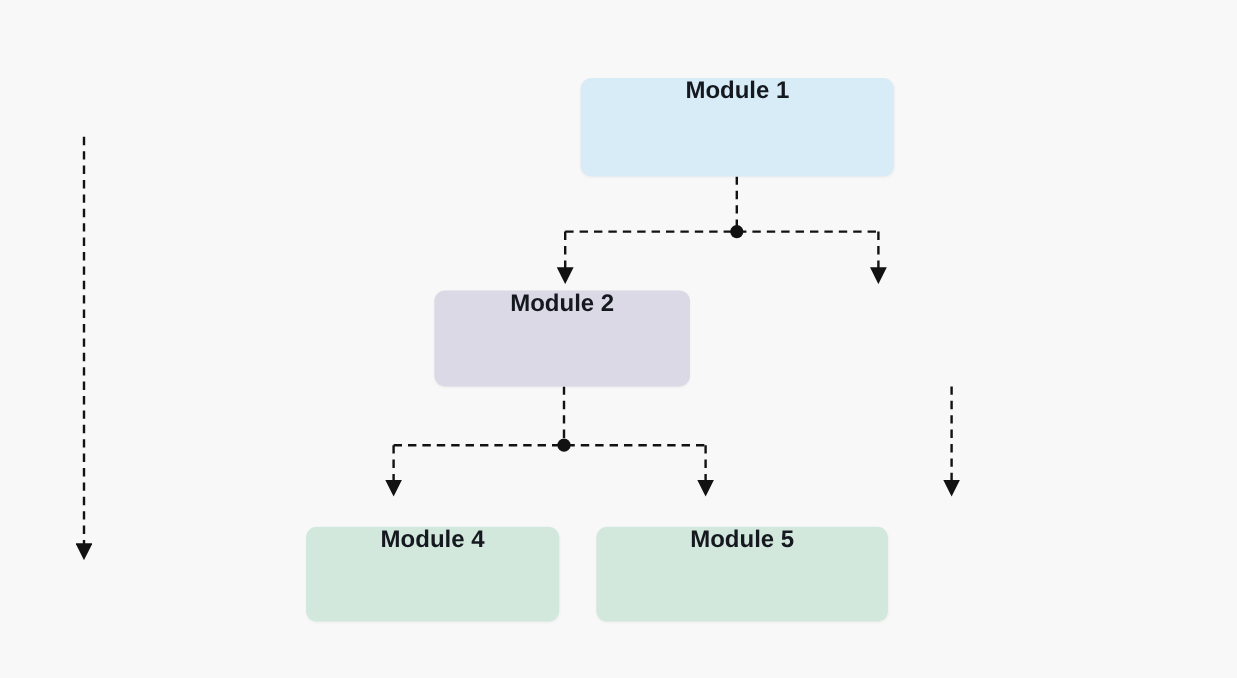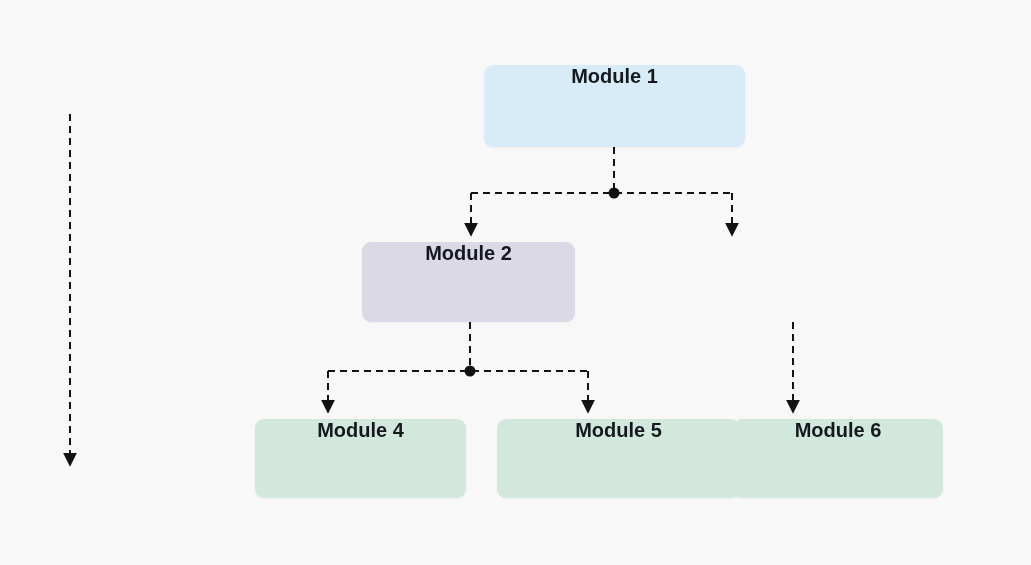--- a/index.html
+++ b/index.html
@@ -53,21 +53,21 @@
     display: flex;
     align-items: flex-start;
     justify-content: center;
     font-weight: 700;
     font-size: 20px;
     color: var(--text, #15191f);
     box-shadow: 0 1px 2px rgba(0,0,0,0.04);
   }
   .level1 { background: var(--level1-fill, #d7ecf6); }
   .level2 { background: var(--level2-fill, #dbd9e6); }
-  .level3 { background: var(--level3-fill, #d2e8dd); }
+  .level3 { background: var(--level3-fill, #d2e8dd); margin-top: 20px; }
 </style>
 </head>
 <body>
 
 <div class="canvas">
 
 
   <svg class="connectors" width="1031" height="565" viewBox="0 0 1031 565" aria-hidden="true">
     <defs>
       <marker id="arrow" viewBox="0 0 10 10" refX="8" refY="5" markerWidth="7" markerHeight="7" orient="auto-start-reverse">
@@ -102,17 +102,14 @@
 
 
   <div class="node level3" style="left:255px; top:419px; width:211px; height:79px">
     <span>Module 4</span>
   </div>
 
   <div class="node level3" style="left:497px; top:419px; width:243px; height:79px">
     <span>Module 5</span>
   </div>
 
-  <div class="node level3" style="left:733px; top:419px; width:210px; height:79px">
-    <span>Module 6</span>
-  </div>
 
 </div>
 
 </body></html>

